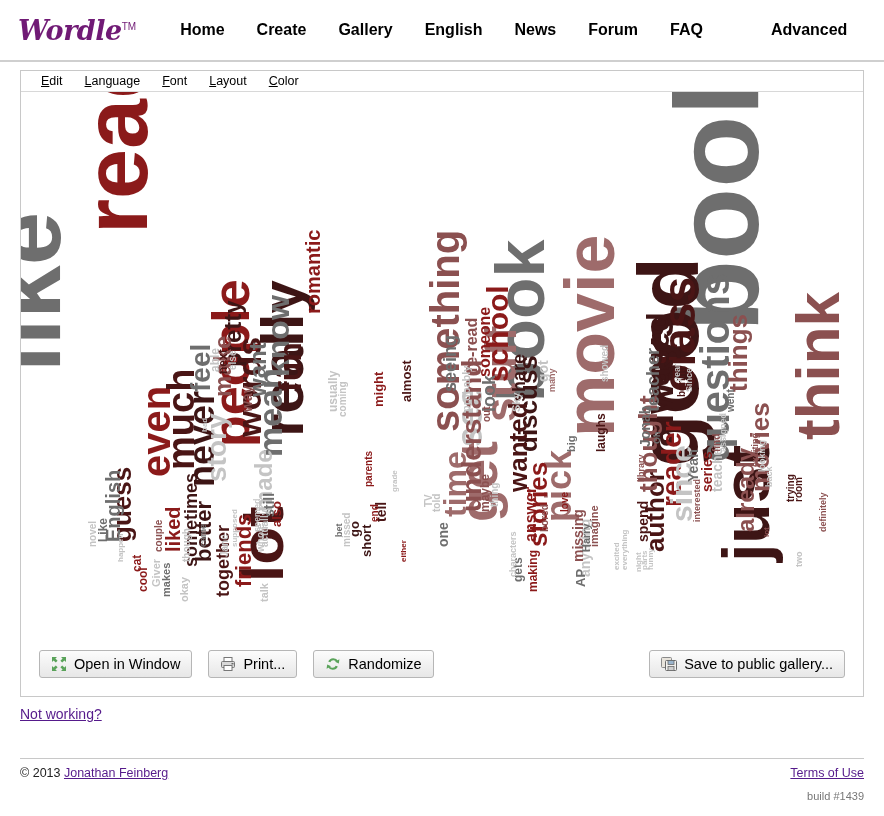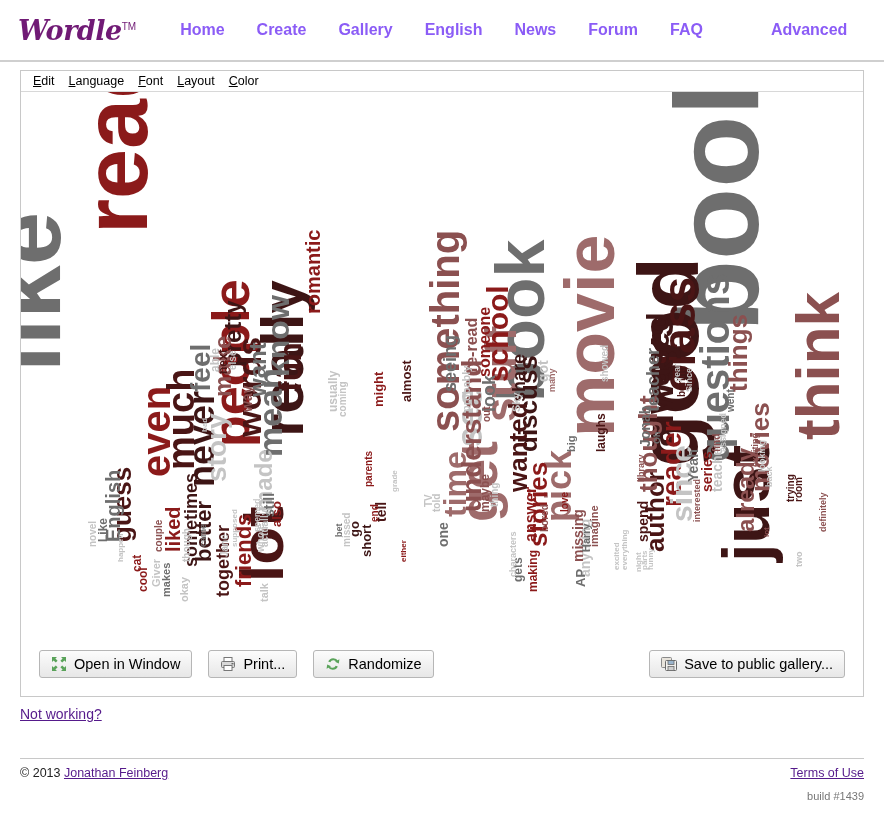--- a/index.html
+++ b/index.html
@@ -42,21 +42,21 @@
     vertical-align:super;
     letter-spacing:0;
   }
   #nav{
     display:flex;
     align-items:center;
     margin-left:24px;
     flex:1;
   }
   #nav a{
-    color:#8b5cf6;
+    color:#000000;
     text-decoration:none;
     font-size:16px;
     font-weight:bold;
     padding:0 16px;
     white-space:nowrap;
   }
   #nav a.last{margin-left:36px;}
 
   
   #panel{
@@ -73,20 +73,21 @@
     display:flex;
     align-items:center;
     padding:0 12px;
     background:#fff;
     font-size:12.5px;
   }
   #menubar .mi{
     margin-right:14px;
     cursor:default;
     white-space:nowrap;
+    margin-left:8px;
   }
   #menubar .mi u{text-decoration:underline;}
 
   
   #cloud{
     position:absolute;
     left:0; top:21px;
     width:842px; height:540px;
     background:#fff;
     overflow:hidden;

